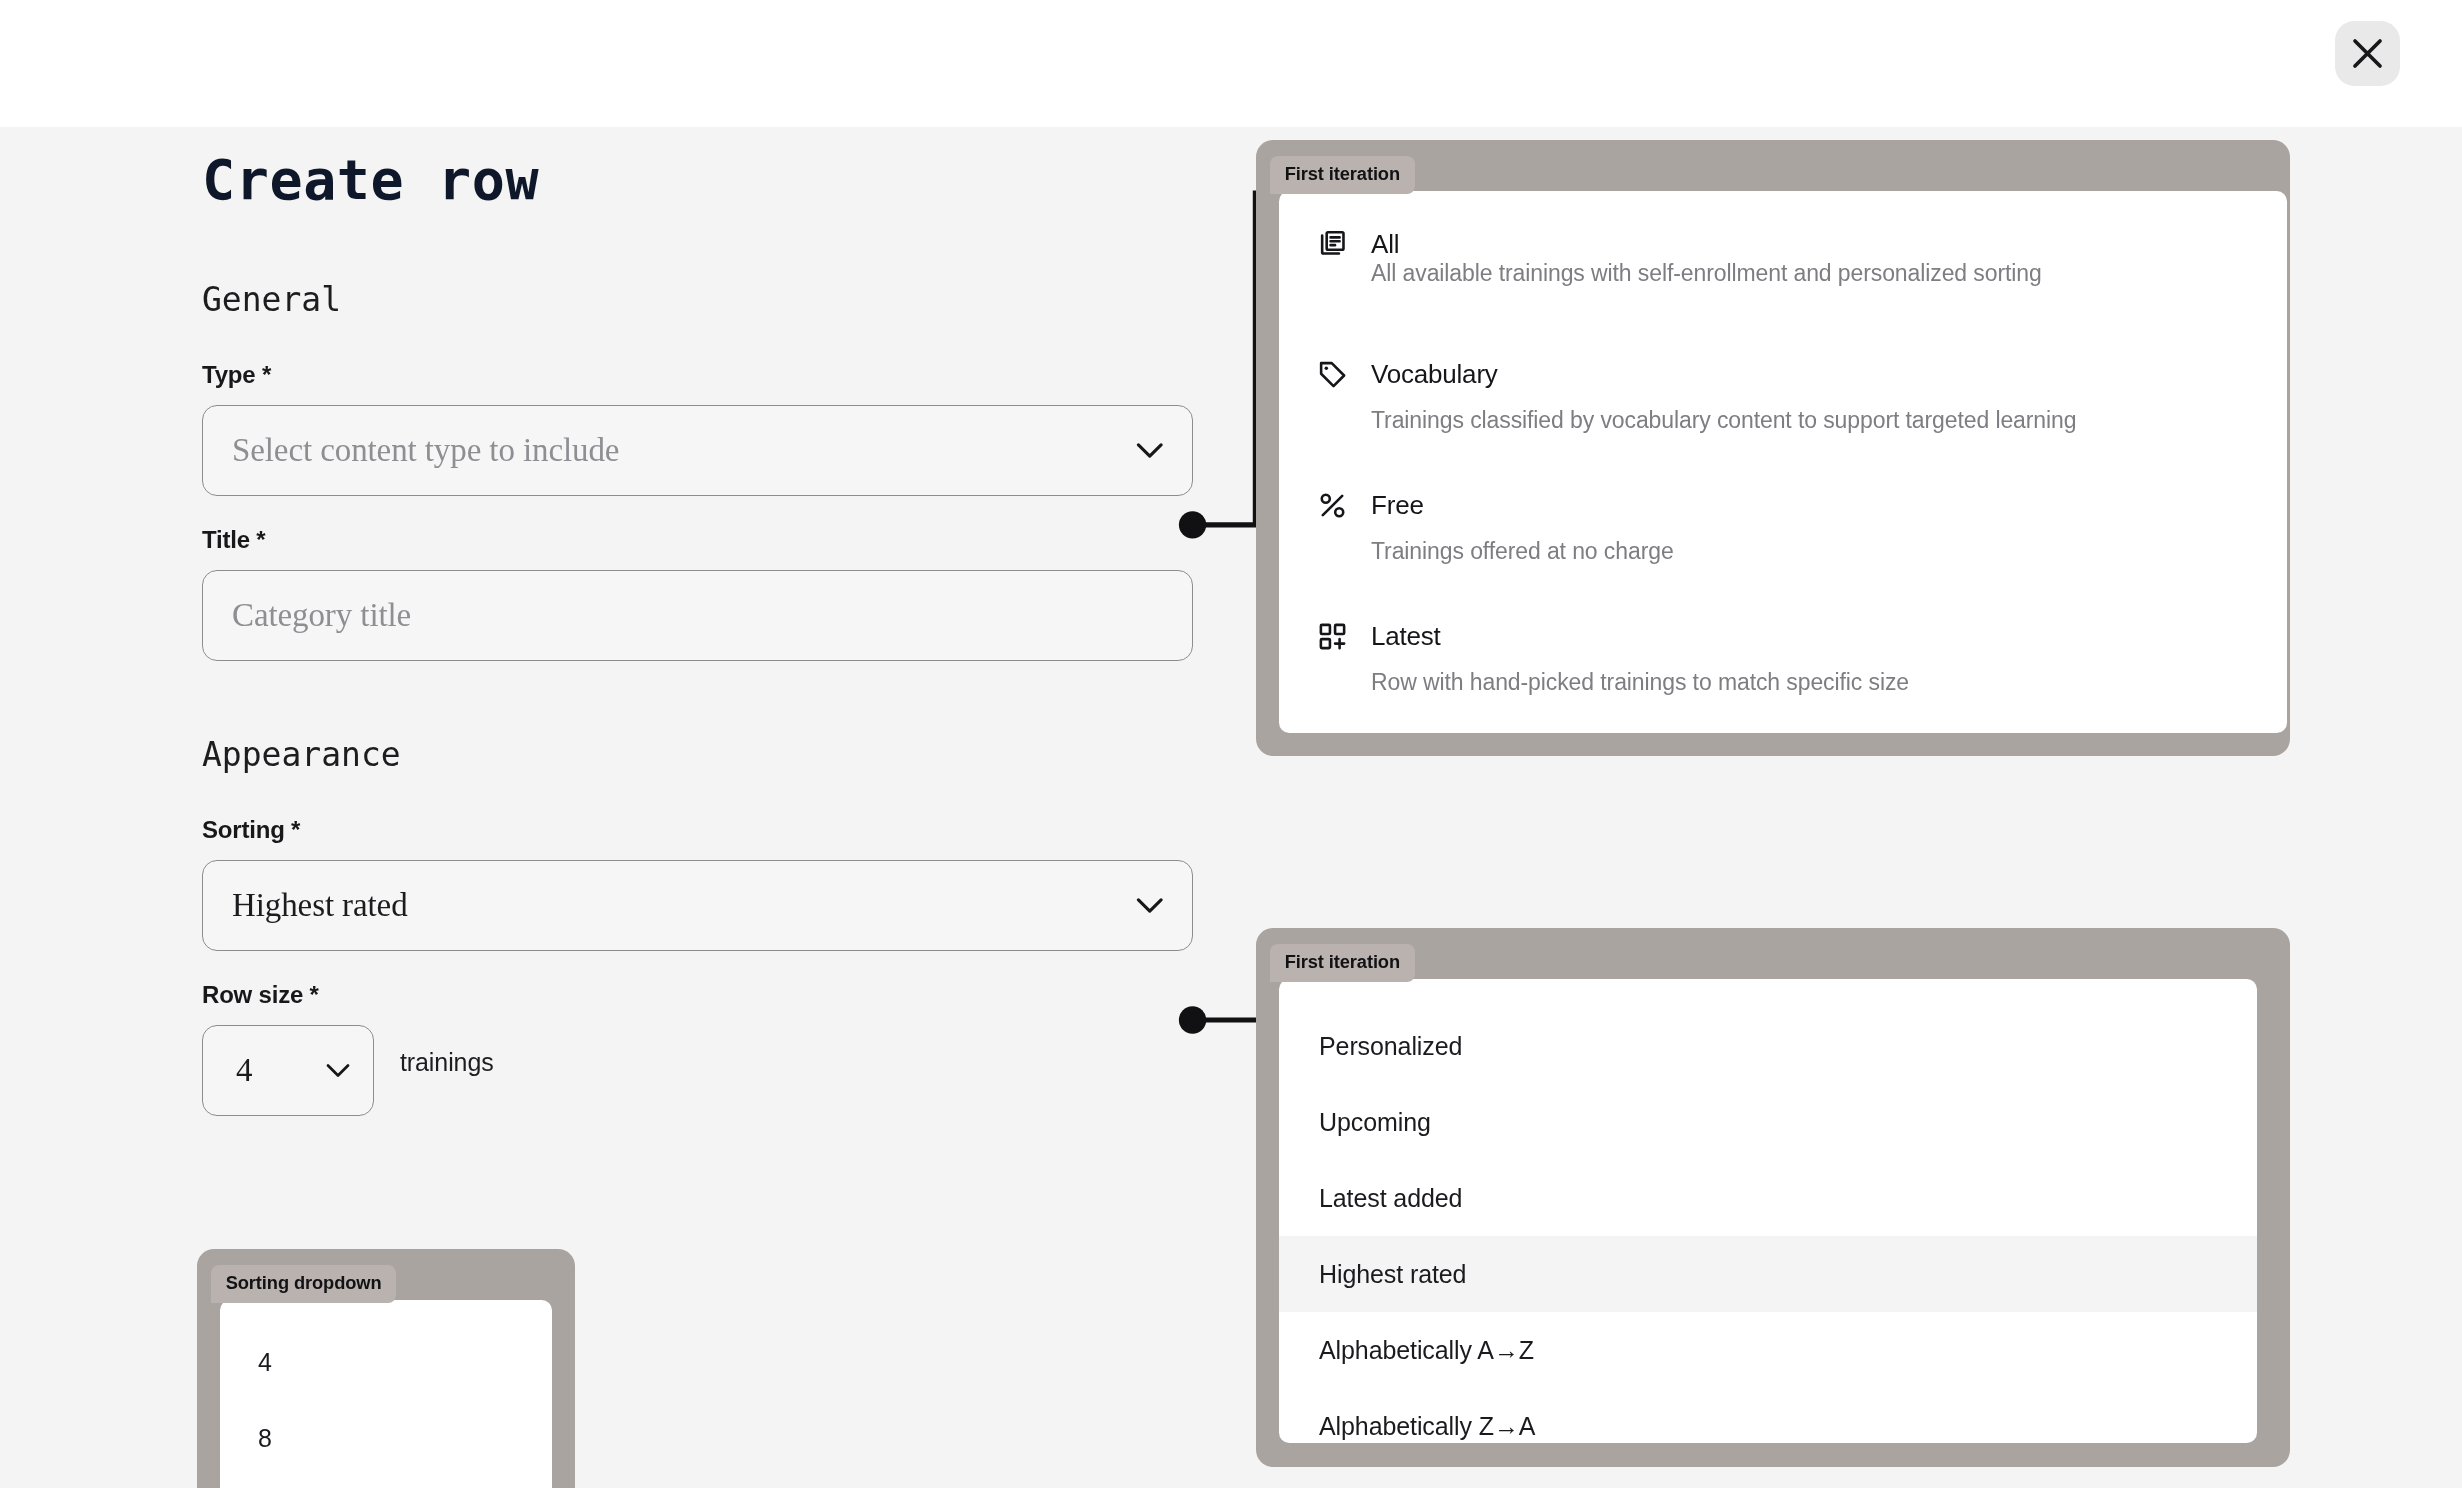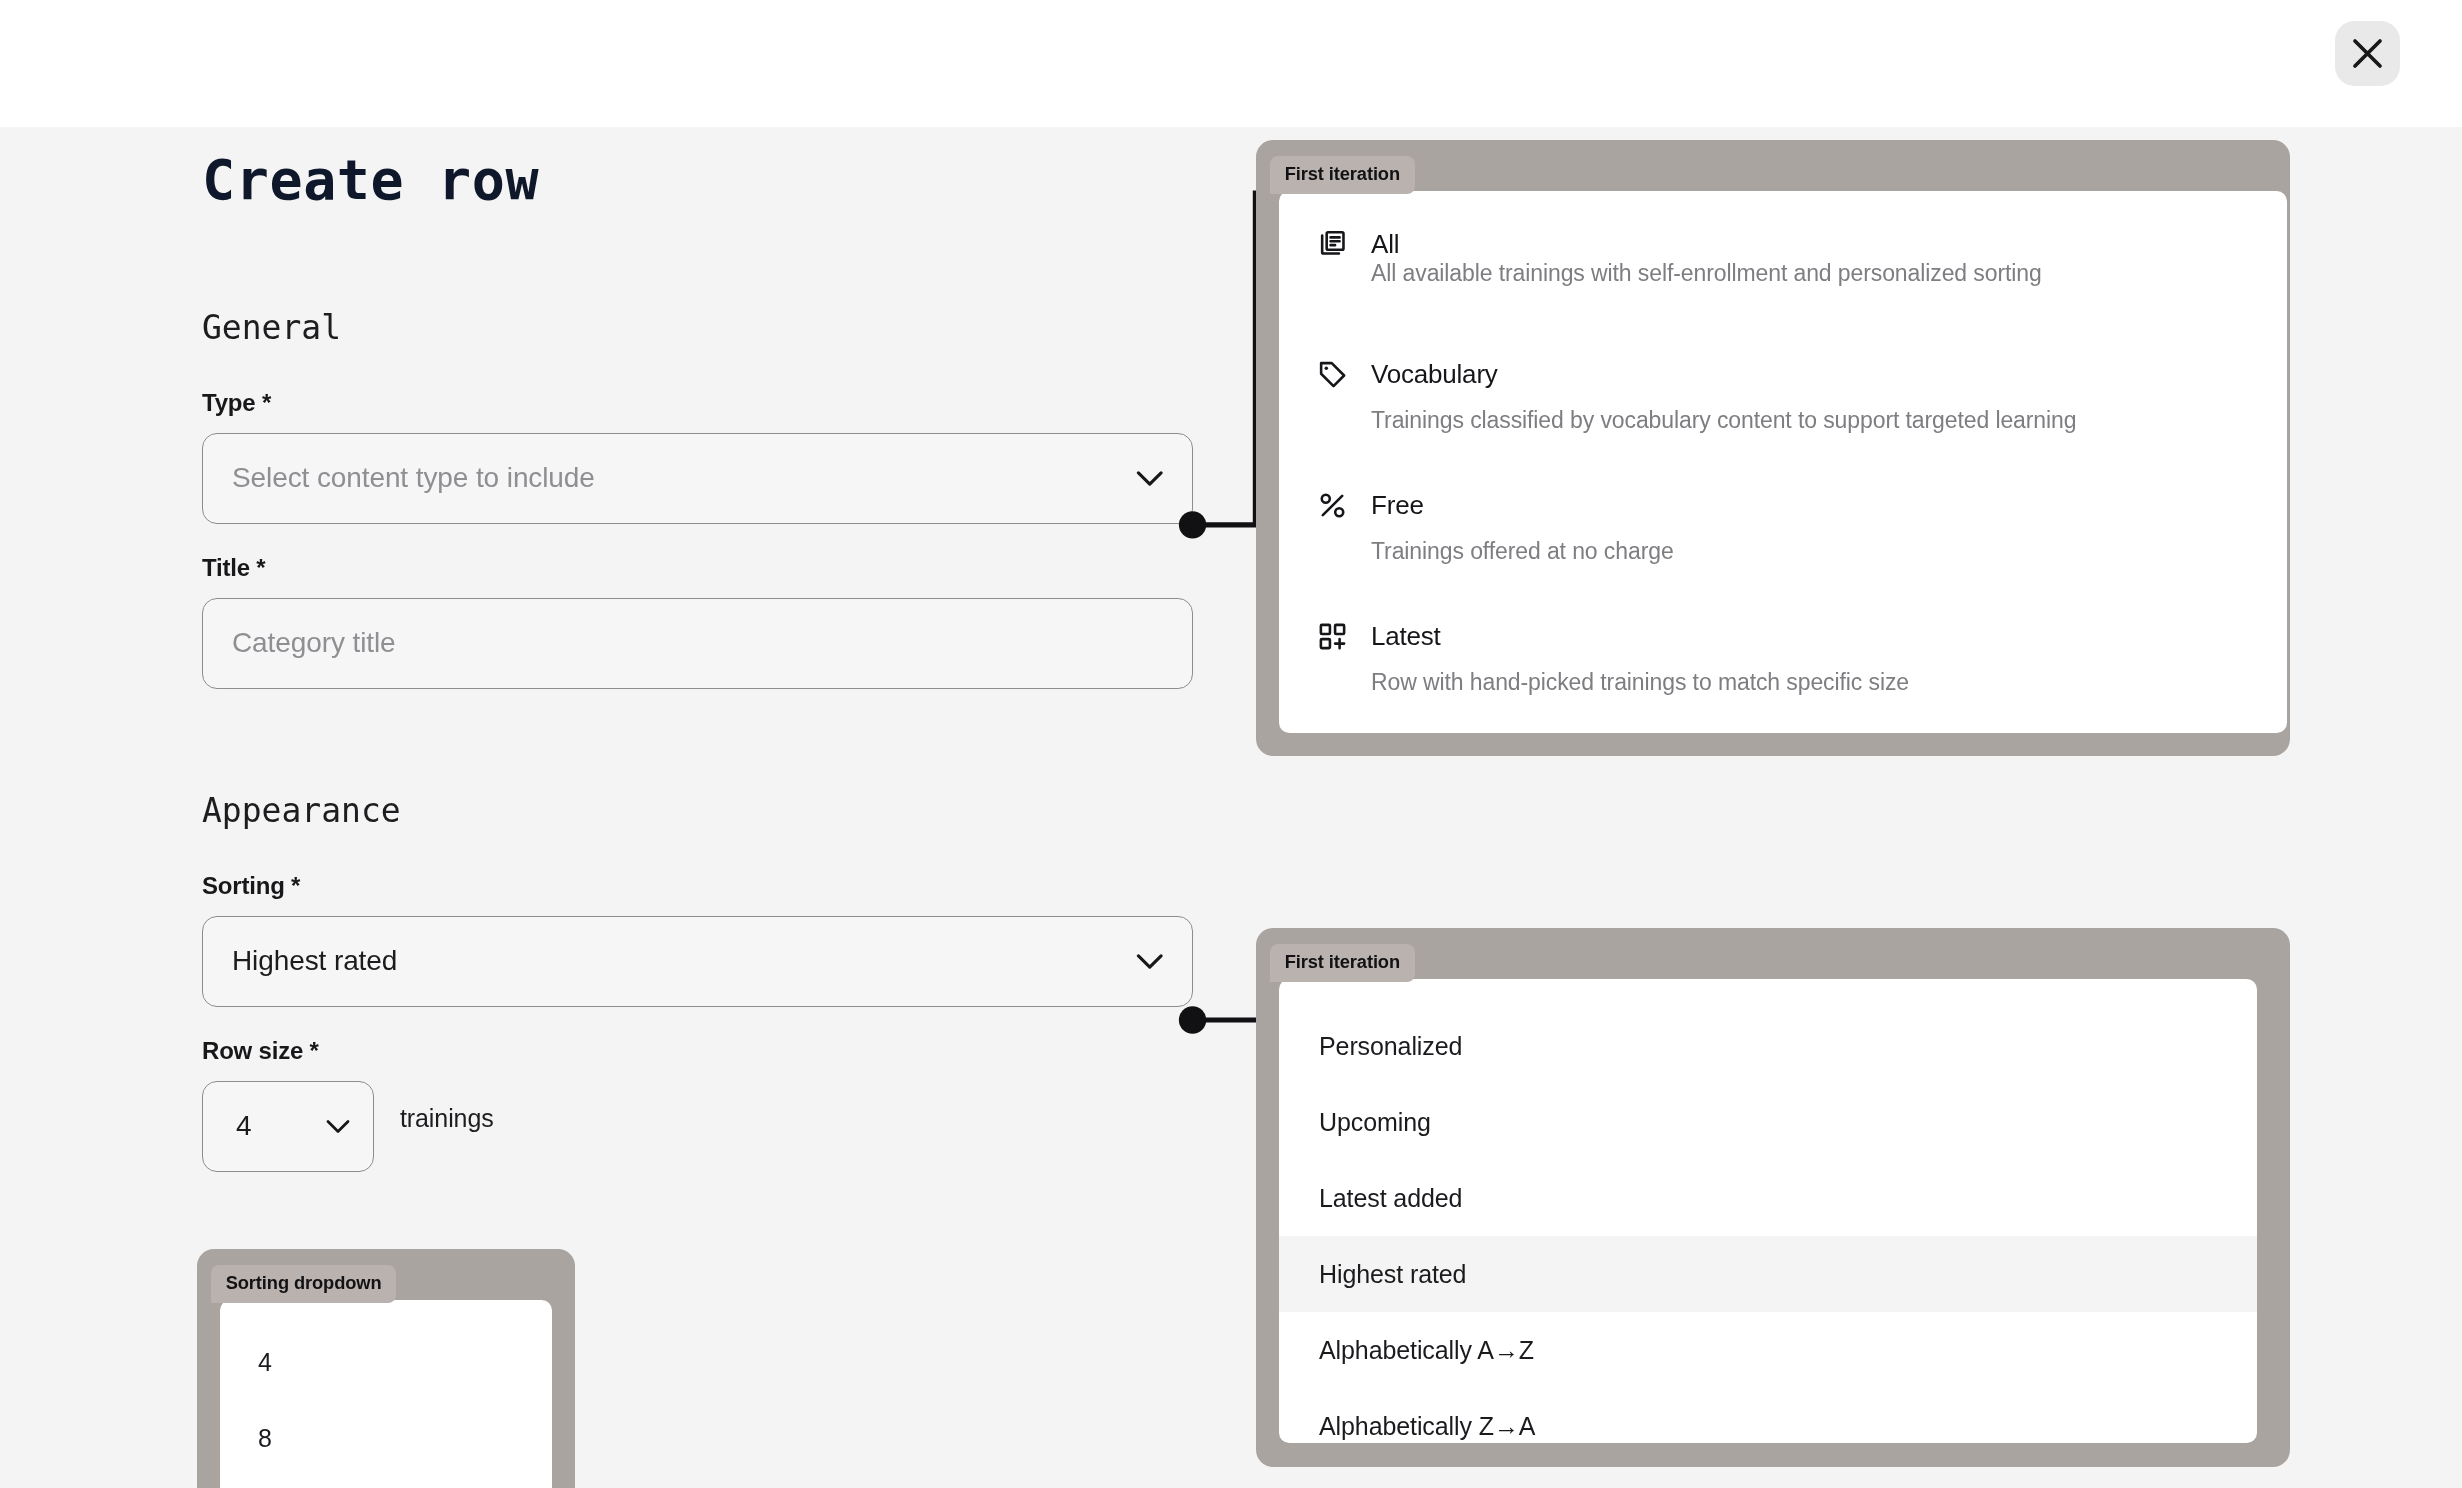--- a/index.html
+++ b/index.html
@@ -34,21 +34,20 @@
   .page-title {
     font-family: "DejaVu Sans Mono", monospace;
     font-size: 55px; font-weight: 700; color: #0f172a;
     letter-spacing: 0.6px; line-height: 1.1;
   }
 
   .section-head {
     font-family: "DejaVu Sans Mono", monospace;
     font-size: 33px; font-weight: 400; color: #1d1d20;
     letter-spacing: 0px;
-    margin-top: 28px;
   }
 
   .field-label {
     font-family: "Liberation Sans", sans-serif;
     font-size: 24px; font-weight: 700; color: #18181b;
     letter-spacing: -0.2px;
   }
 
   .control {
     margin-top: 16px;
@@ -57,22 +56,22 @@
     border: 1.7px solid #8d8d8d;
     border-radius: 15px;
     display: flex; align-items: center;
     padding: 0 29px;
     cursor: pointer;
   }
   .control.full { width: 991px; }
   .control.small { width: 172px; padding: 0 23px 0 33px; }
 
   .control-text {
-    font-size: 28px; color: #1c1c1f; letter-spacing: -0.1px;
-    flex: 1; white-space: nowrap;
+    font-size: 33px; color: #1c1c1f; letter-spacing: -0.1px;
+    flex: 1; white-space: nowrap; font-family: Liberation Serif, serif;
   }
   .control-text.placeholder { color: #8e8e93; }
   .chev { flex: 0 0 auto; display: flex; align-items: center; }
 
   .row-inline { display: flex; align-items: center; gap: 26px; }
   .suffix-text { font-size: 25px; color: #1d1d20; letter-spacing: -0.1px; }
 
   
   .anno { position: absolute; }
   .anno-frame {

